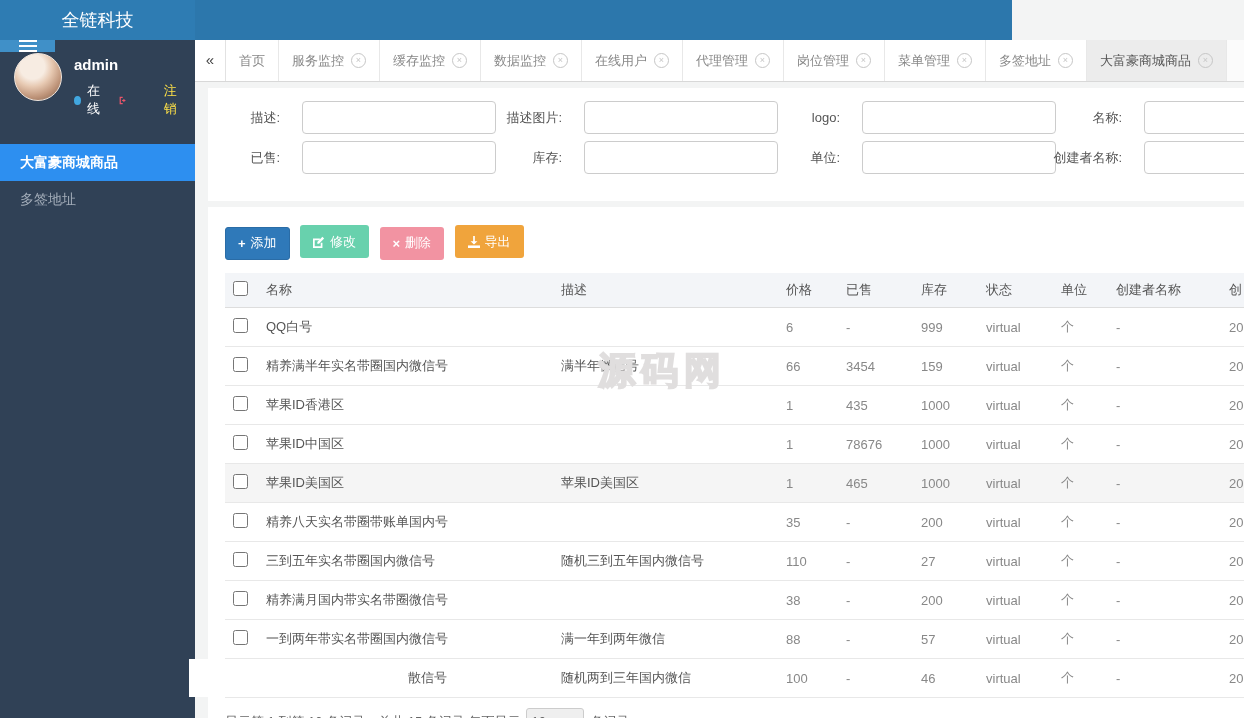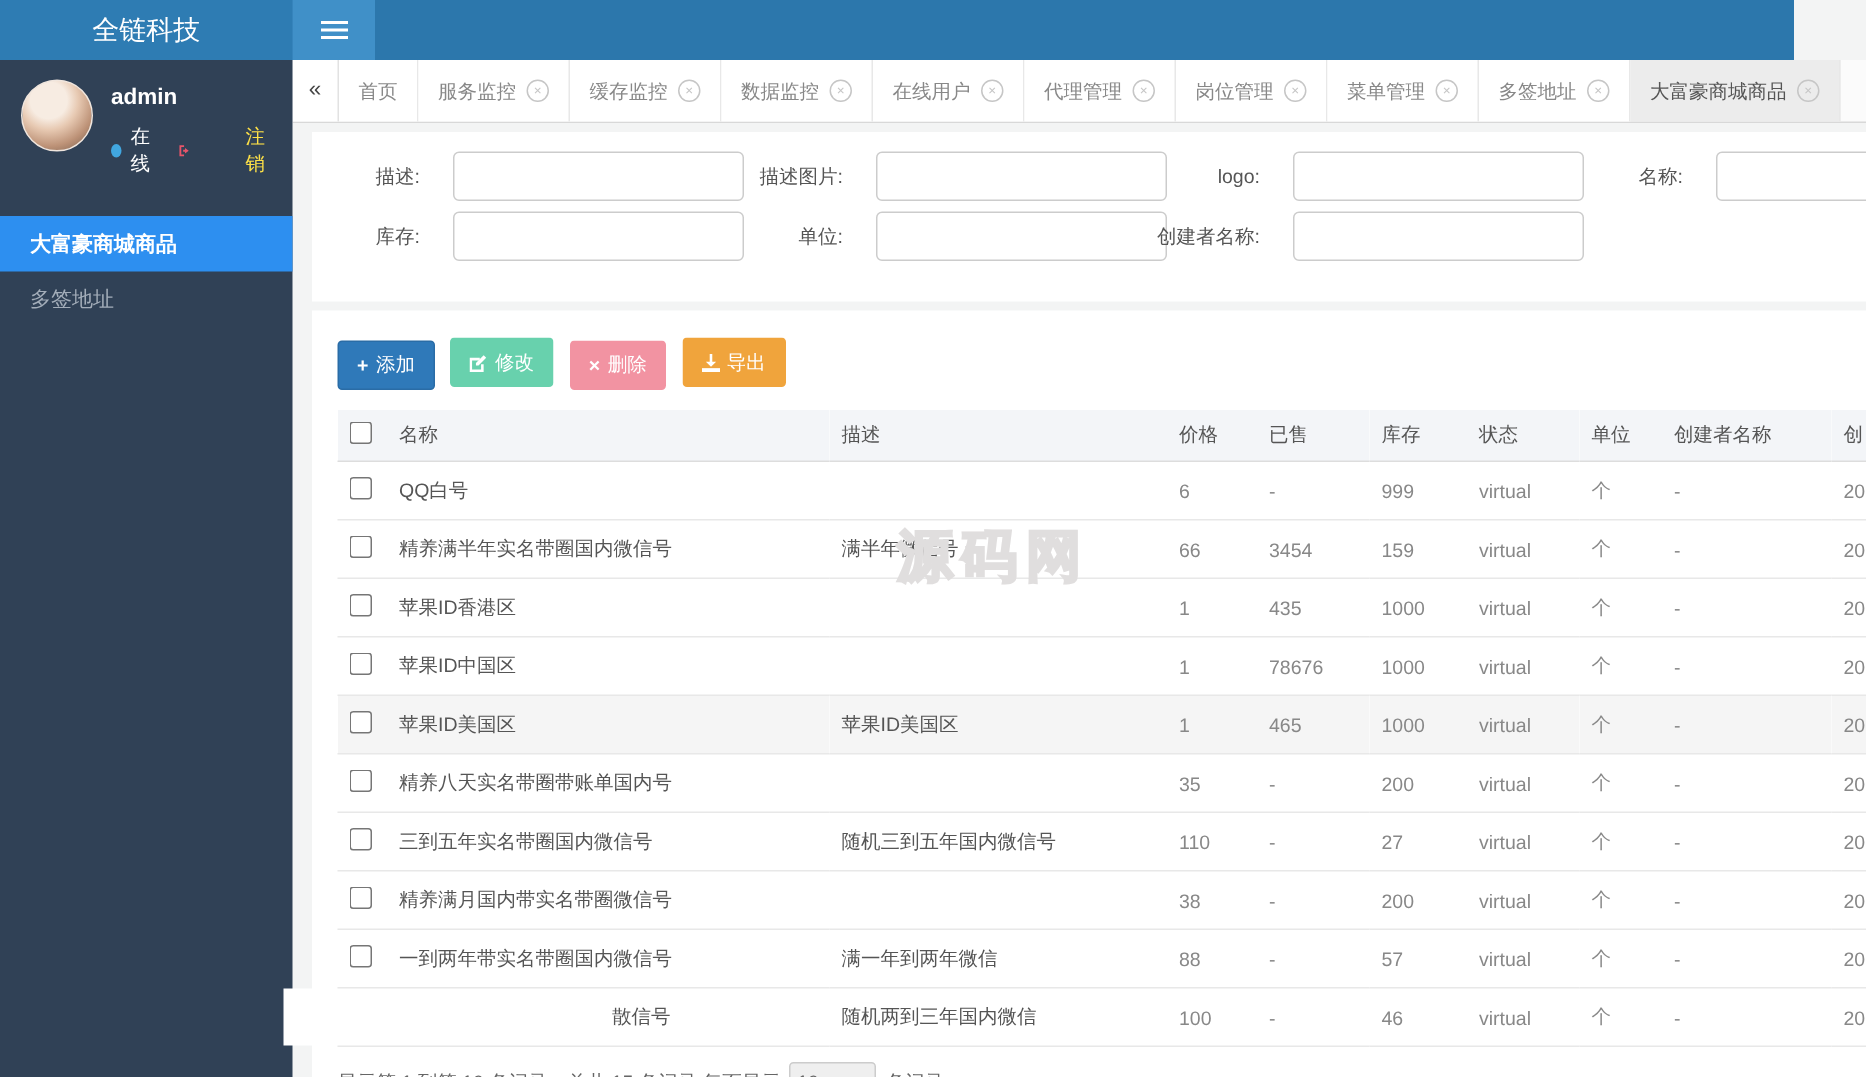--- a/index.html
+++ b/index.html
@@ -1,19 +1,19 @@
 <!DOCTYPE html>
 <html><head>
 <meta charset="utf-8">
 <style>
   html,body{margin:0;padding:0;}
   body{width:1244px;height:718px;position:relative;overflow:hidden;
        font-family:"Liberation Sans","DejaVu Sans",sans-serif;background:#f3f4f4;}
   
-  .topbar{position:absolute;top:0;left:0;width:1196px;height:40px;display:flex;background:#2c77ac;z-index:20;}
+  .topbar{position:absolute;top:0;left:0;width:1012px;height:40px;display:flex;background:#2c77ac;z-index:20;flex-direction:column;}
   .logo{width:195px;height:40px;line-height:40px;text-align:center;color:#fff;font-size:18px;background:#2e7cb3;}
   .burger{width:55px;height:40px;background:#4090c8;display:flex;flex-direction:column;justify-content:center;align-items:center;gap:3px;cursor:pointer;}
   .burger i{display:block;width:18px;height:2px;background:#fff;}
   .nav-item{display:flex;align-items:center;gap:8px;padding:0 22px;color:#fff;font-size:14px;font-weight:bold;cursor:pointer;}
   
   .sidebar{position:absolute;top:40px;left:0;width:195px;bottom:0;background:#304156;z-index:15;}
   .user-panel{padding:13px 14px 10px;display:flex;}
   .avatar{width:46px;height:46px;border-radius:50%;flex:none;border:1px solid #f0e6de;
           background:radial-gradient(circle at 38% 28%,#f7ece2 0 28%,#e7c9b2 45%,#bd9277 70%,#6e5646 100%);}
   .user-info{margin-left:12px;color:#fff;padding-top:3px;}
@@ -159,20 +159,24 @@
           <div class="form-cell">
             <label class="form-label">描述图片:</label>
             <input class="form-input" value="" style="">
           </div>
           <div class="form-cell">
             <label class="form-label">logo:</label>
             <input class="form-input" value="" style="">
           </div>
           <div class="form-cell">
             <label class="form-label">名称:</label>
+            <input class="form-input" value="" style="">
+          </div>
+          <div class="form-cell">
+            <label class="form-label">已售:</label>
             <input class="form-input" value="" style="">
           </div>
           <div class="form-cell">
             <label class="form-label">库存:</label>
             <input class="form-input" value="" style="">
           </div>
           <div class="form-cell">
             <label class="form-label">单位:</label>
             <input class="form-input" value="" style="">
           </div>

